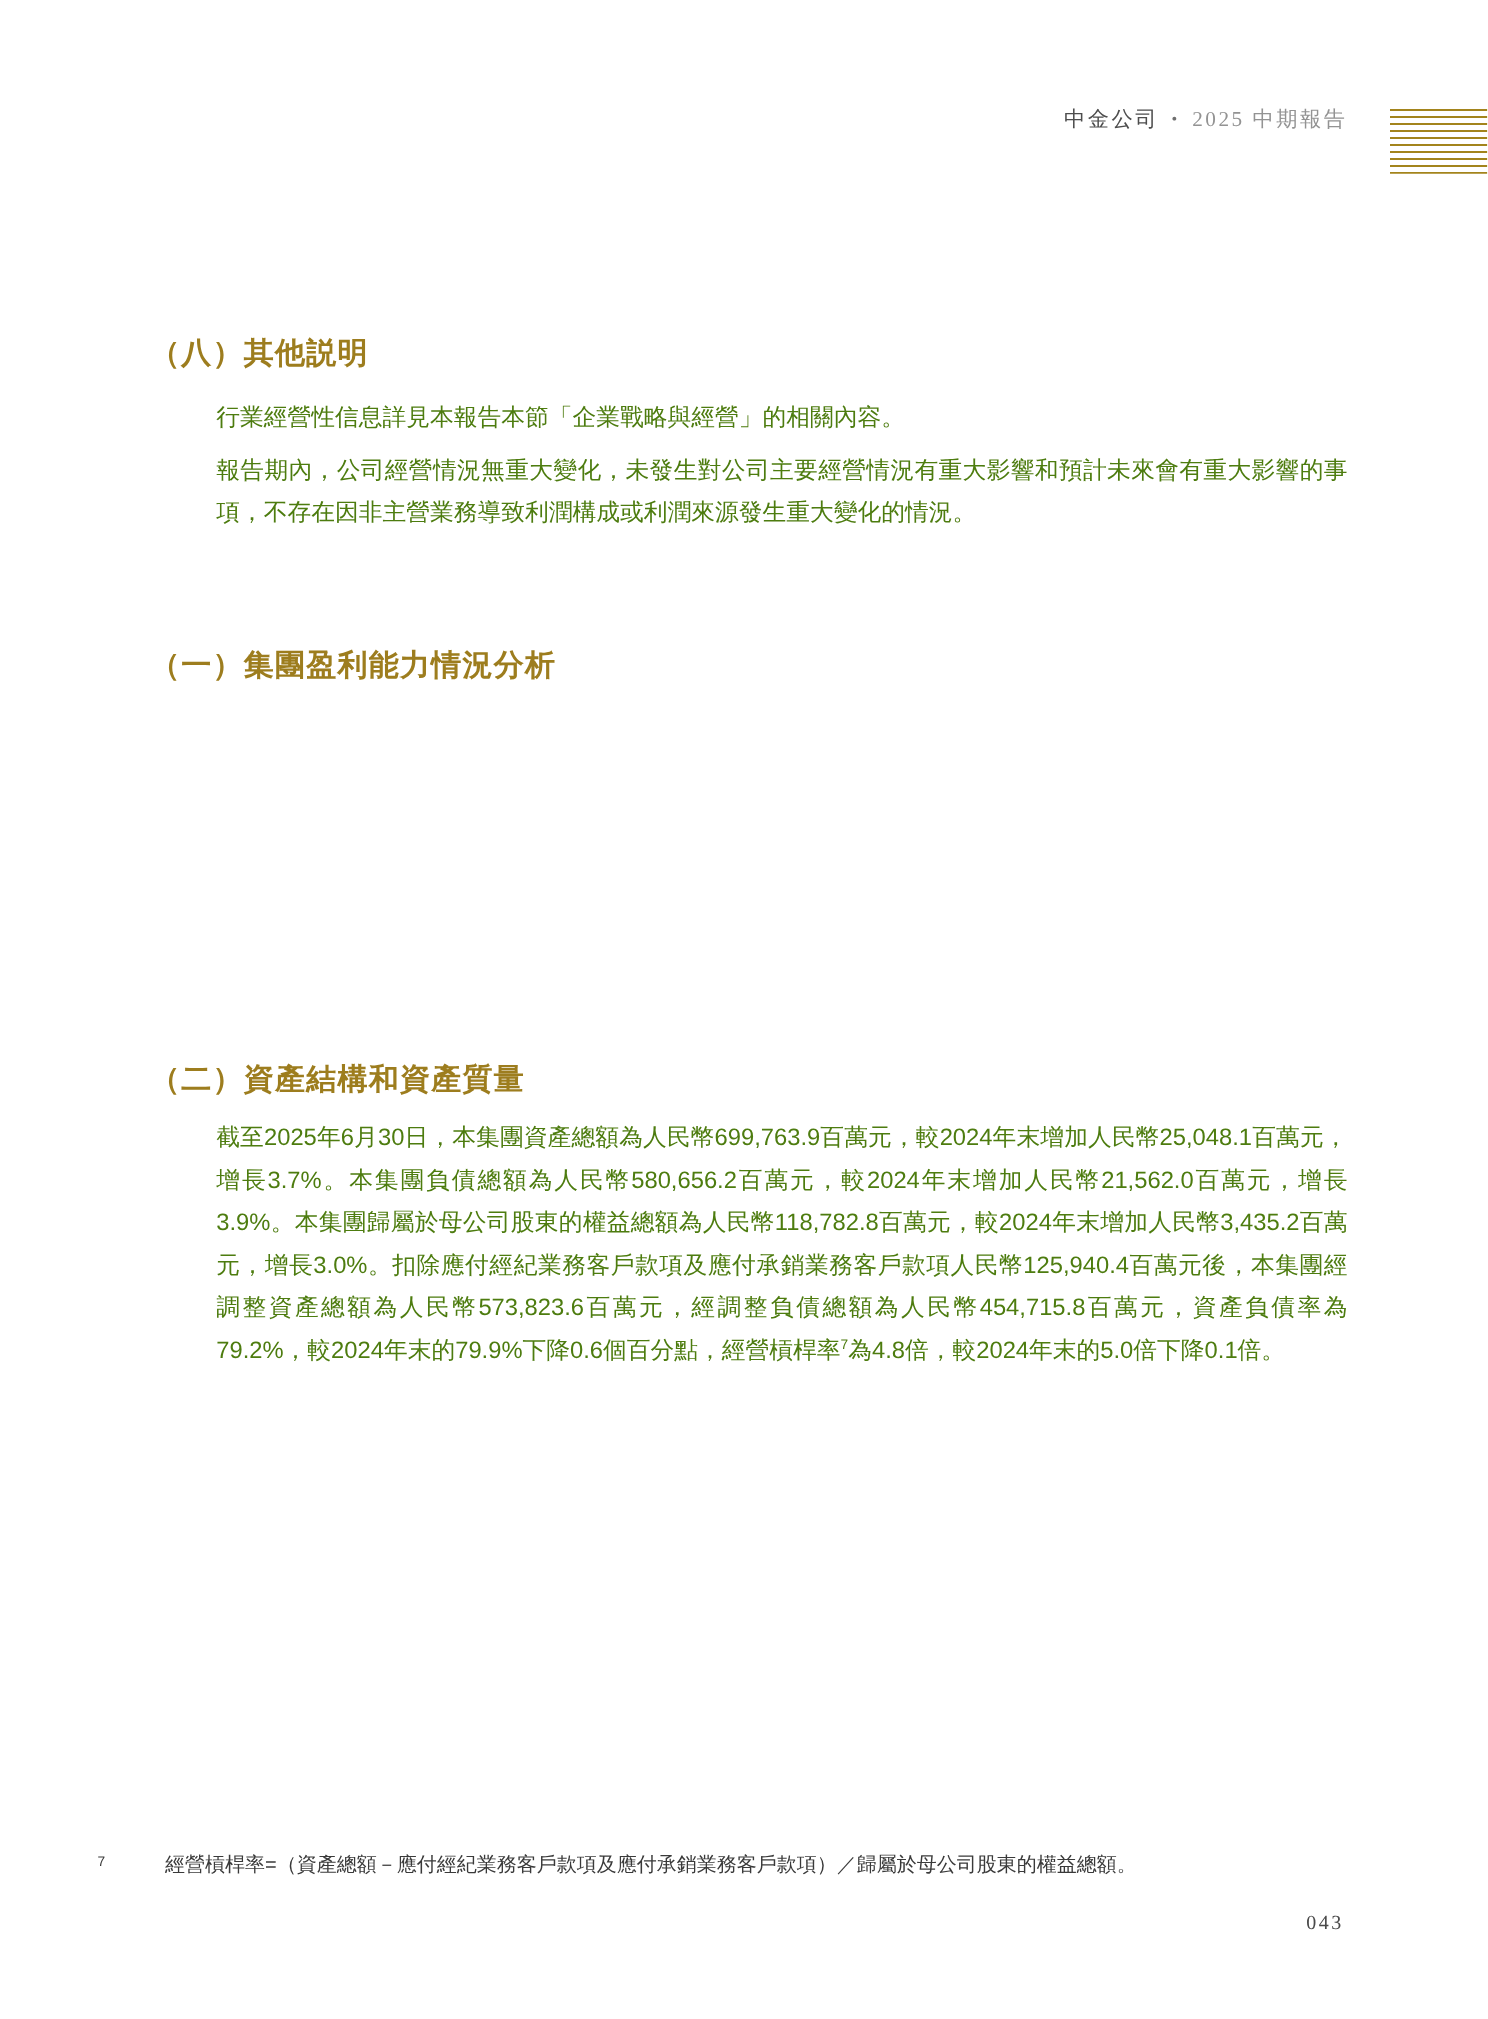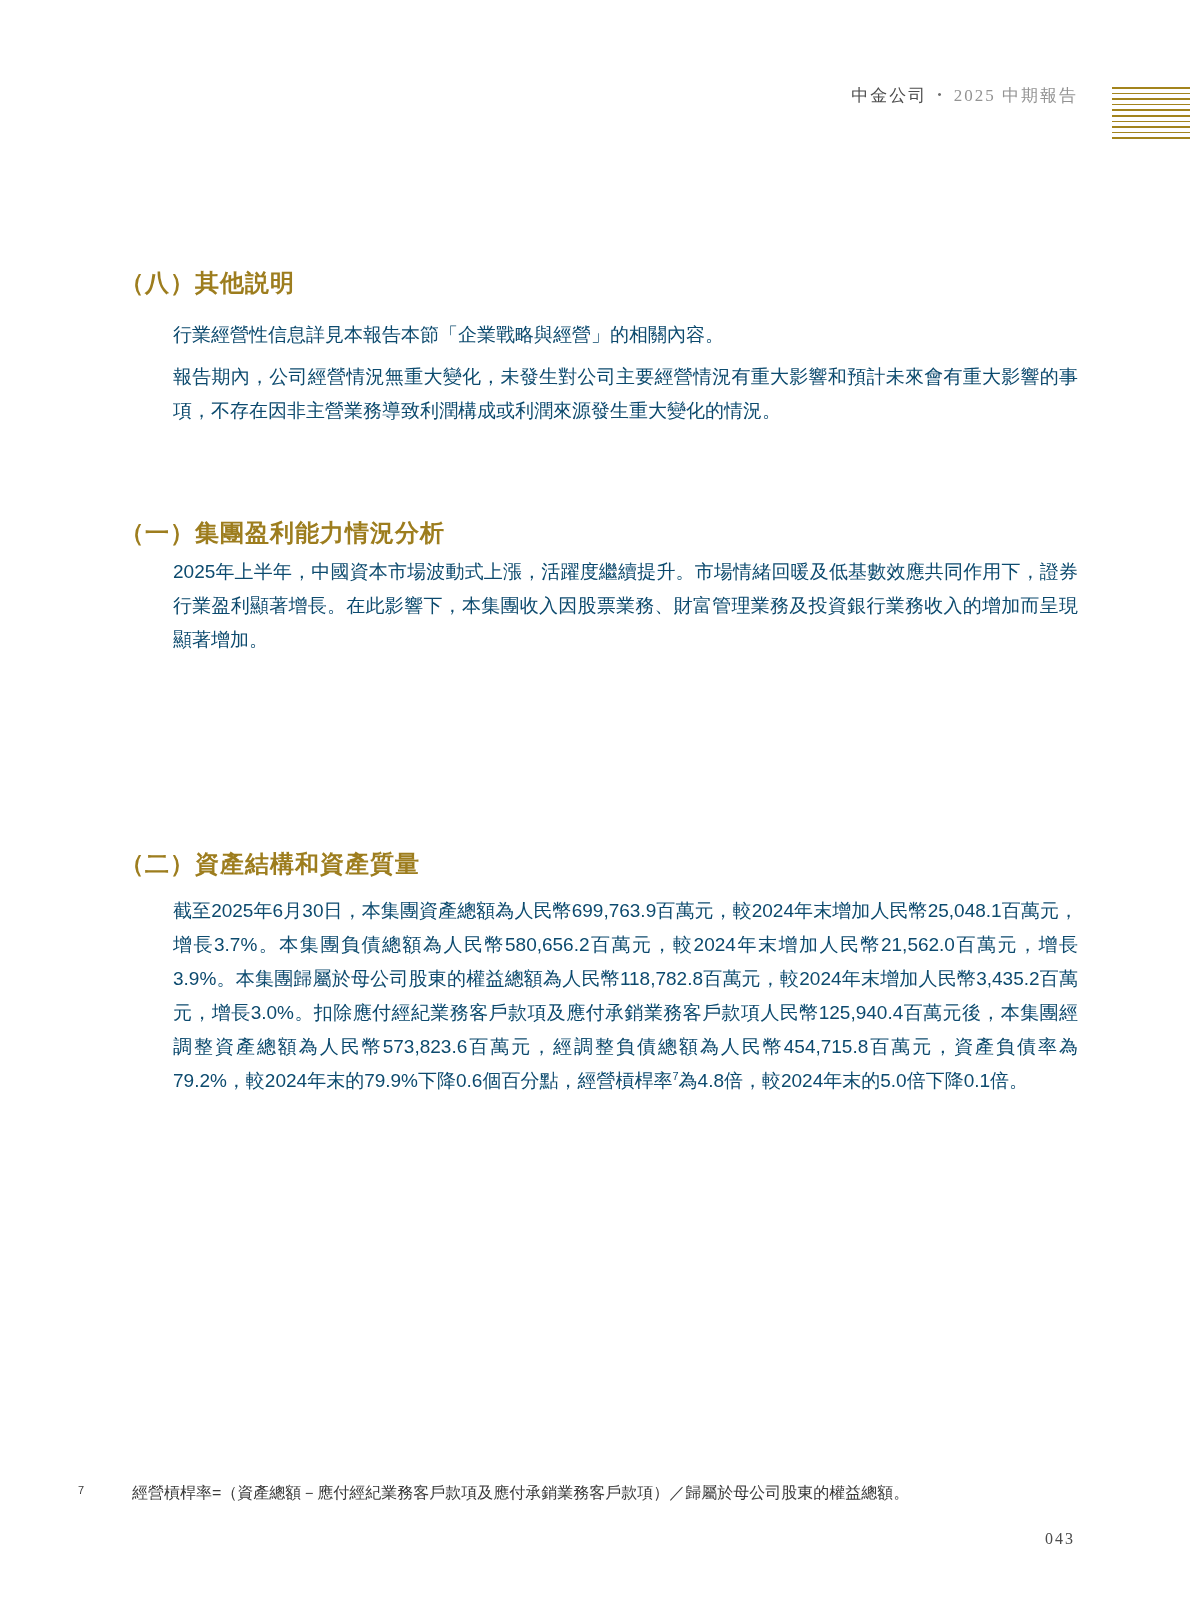--- a/index.html
+++ b/index.html
@@ -57,21 +57,21 @@
   .h-chapter { font-size: 26px; left: 83px; }
   .h-section { font-size: 24px; left: 120px; text-align: right; }
 
   
   .para {
     position: absolute;
     left: 173px;
     width: 905px;
     font-size: 19px;
     line-height: 34px;
-    color: #0c4a6e;
+    color: #4d7c0f;
     text-align: justify;
   }
   .para sup {
     font-size: 11px;
     line-height: 0;
     vertical-align: 7px;
   }
 
   
   .footnote {
@@ -124,21 +124,20 @@
     <span class="company">中金公司</span><span class="sep">•</span><span class="report">2025 中期報告</span>
   </div>
   <div class="deco-lines"></div>
 
   <div id="h-other" class="h-gold h-section">（八）其他説明</div>
   <p id="p-other-1" class="para">行業經營性信息詳見本報告本節「企業戰略與經營」的相關內容。</p>
   <p id="p-other-2" class="para">報告期內，公司經營情況無重大變化，未發生對公司主要經營情況有重大影響和預計未來會有重大影響的事項，不存在因非主營業務導致利潤構成或利潤來源發生重大變化的情況。</p>
 
 
   <div id="h-profit" class="h-gold h-section">（一）集團盈利能力情況分析</div>
-  <p id="p-profit-1" class="para">2025年上半年，中國資本市場波動式上漲，活躍度繼續提升。市場情緒回暖及低基數效應共同作用下，證券行業盈利顯著增長。在此影響下，本集團收入因股票業務、財富管理業務及投資銀行業務收入的增加而呈現顯著增加。</p>
 
   <div id="h-assets" class="h-gold h-section">（二）資產結構和資產質量</div>
   <p id="p-assets-1" class="para"><span>截至2025年6月30日，本集團資產總額為人民幣699,763.9百萬元，較2024年末增加人民幣25,048.1百萬元，增長3.7%。本集團負債總額為人民幣580,656.2百萬元，較2024年末增加人民幣21,562.0百萬元，增長3.9%。本集團歸屬於母公司股東的權益總額為人民幣118,782.8百萬元，較2024年末增加人民幣3,435.2百萬元，增長3.0%。扣除應付經紀業務客戶款項及應付承銷業務客戶款項人民幣125,940.4百萬元後，本集團經調整資產總額為人民幣573,823.6百萬元，經調整負債總額為人民幣454,715.8百萬元，資產負債率為79.2%，較2024年末的79.9%下降0.6個百分點，經營槓桿率</span><sup>7</sup><span>為4.8倍，較2024年末的5.0倍下降0.1倍。</span></p>
 
   <div class="footnote">
     <span class="fn-marker">7</span>
     <span class="fn-text">經營槓桿率=（資產總額－應付經紀業務客戶款項及應付承銷業務客戶款項）／歸屬於母公司股東的權益總額。</span>
   </div>
 
   <div class="page-number">043</div>

